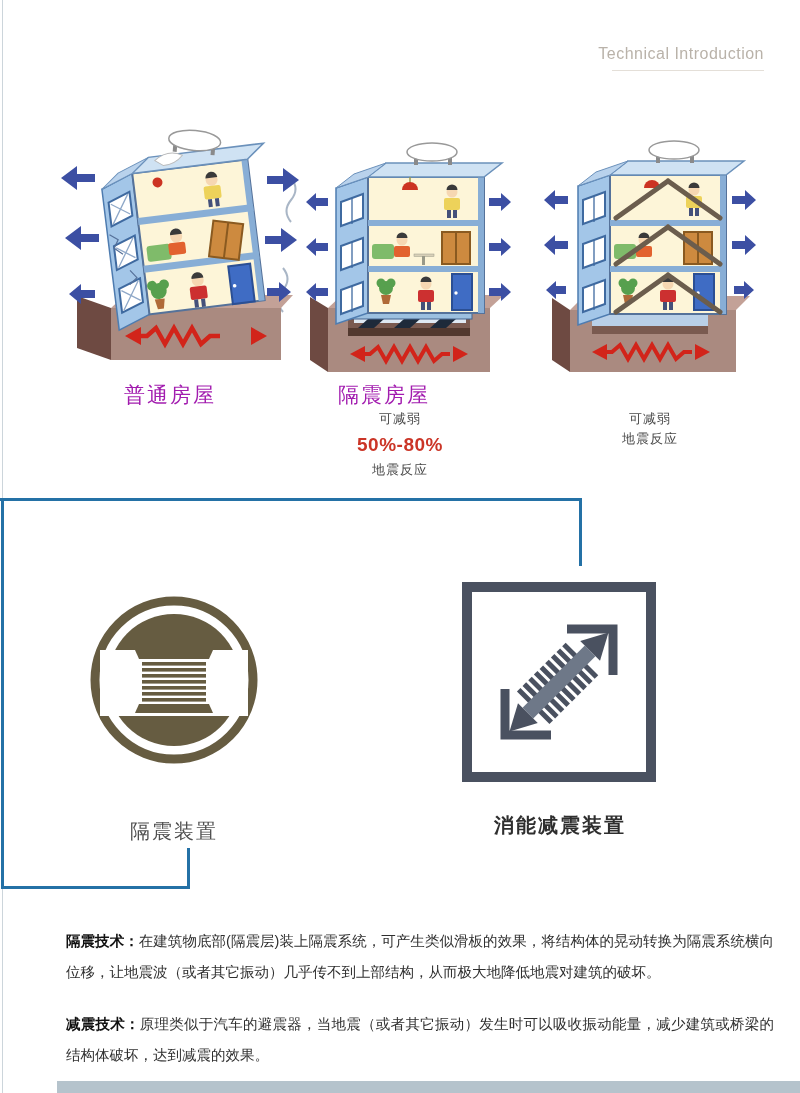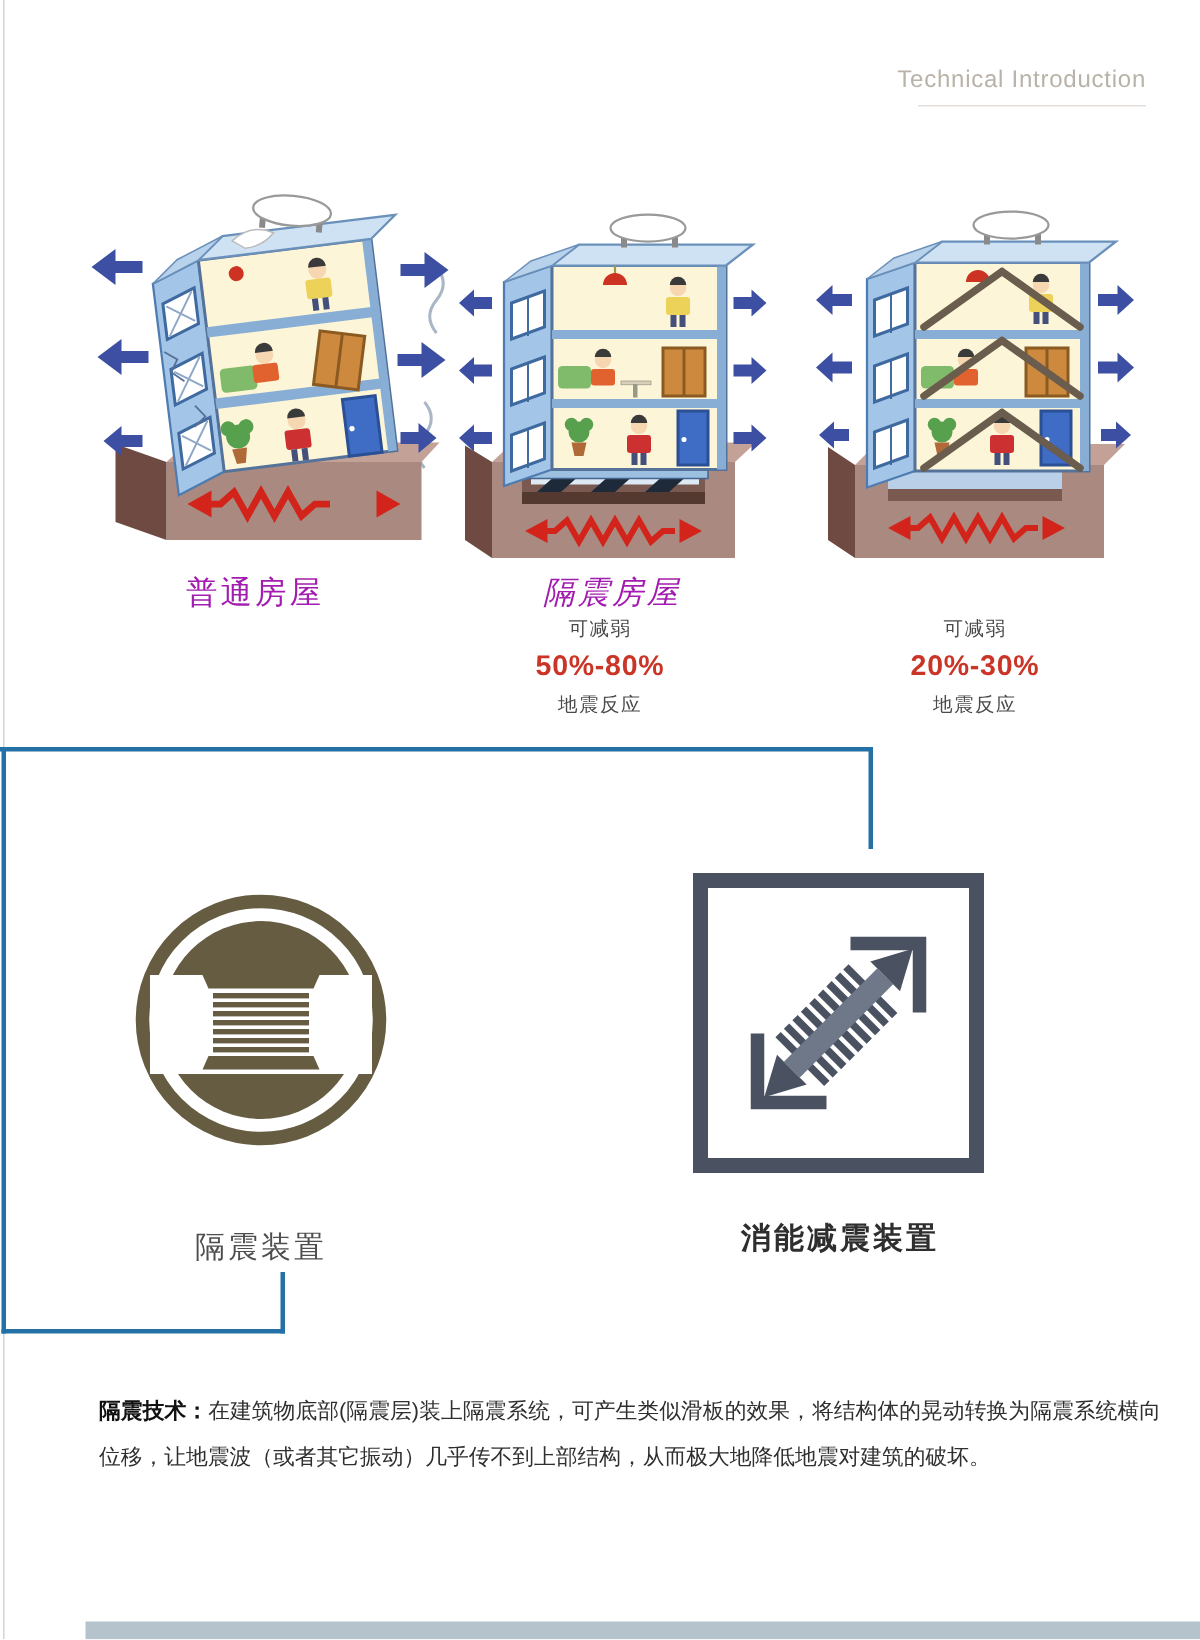--- a/index.html
+++ b/index.html
@@ -13,21 +13,21 @@
   .header .rule{width:152px;height:1px;background:#e4dfd8;margin:7px 0 0 auto;}
   
   .illus{position:absolute;}
   .b1{left:55px;top:118px;width:250px;height:258px;}
   .b2{left:302px;top:132px;width:213px;height:243px;}
   .b3{left:540px;top:128px;width:220px;height:250px;}
   .sq{stroke:#a9b6c6;stroke-width:2;fill:none;}
   
   .caption{position:absolute;width:160px;text-align:center;font-size:21px;color:#a21caf;letter-spacing:2px;}
   .cap1{left:90px;top:381px;}
-  .cap2{left:328px;top:381px;font-style:italic;}
+  .cap2{left:304px;top:381px;}
   .cap3{left:570px;top:381px;}
   .reduction{position:absolute;width:160px;text-align:center;}
   .red2{left:320px;top:410px;}
   .red3{left:570px;top:410px;}
   .reduction .pre,.reduction .suf{font-size:13px;color:#4a4a4a;letter-spacing:1px;}
   .reduction .val{font-size:19px;color:#cb3527;font-weight:600;margin:6px 0 5px 0;letter-spacing:.5px;}
   .reduction .suf{margin-top:2px;}
   
   .line{position:absolute;background:#2471a6;}
   .l-h1{left:0;top:498px;width:582px;height:3px;}
@@ -266,21 +266,20 @@
   <div class="caption cap1">普通房屋</div>
   <div class="caption cap2">隔震房屋</div>
 
   <div class="reduction red2">
     <div class="pre">可减弱</div>
     <div class="val">50%-80%</div>
     <div class="suf">地震反应</div>
   </div>
   <div class="reduction red3">
     <div class="pre">可减弱</div>
-    <div class="val">20%-30%</div>
     <div class="suf">地震反应</div>
   </div>
 
   <div class="line l-h1"></div>
   <div class="line l-vr"></div>
   <div class="line l-vl"></div>
   <div class="line l-h2"></div>
   <div class="line l-stub"></div>
 
   <svg class="illus bearing" viewBox="0 0 168 168">
@@ -320,16 +319,17 @@
       <polygon points="44,-14 70,0 44,14" fill="#4a5160"></polygon>
       <polygon points="-44,-14 -70,0 -44,14" fill="#4a5160"></polygon>
     </g>
   </svg>
 
   <div class="devlabel dev2">消能减震装置</div>
   <div class="devlabel dev1">隔震装置</div>
 
   <div class="paras">
     <p><span class="lead">隔震技术：</span><span>在建筑物底部(隔震层)装上隔震系统，可产生类似滑板的效果，将结构体的晃动转换为隔震系统横向位移，让地震波（或者其它振动）几乎传不到上部结构，从而极大地降低地震对建筑的破坏。</span></p>
+    <p><span class="lead">减震技术：</span><span>原理类似于汽车的避震器，当地震（或者其它振动）发生时可以吸收振动能量，减少建筑或桥梁的结构体破坏，达到减震的效果。</span></p>
   </div>
 
   <div class="bottom-bar"></div>
 </div>
 
 </body></html>

